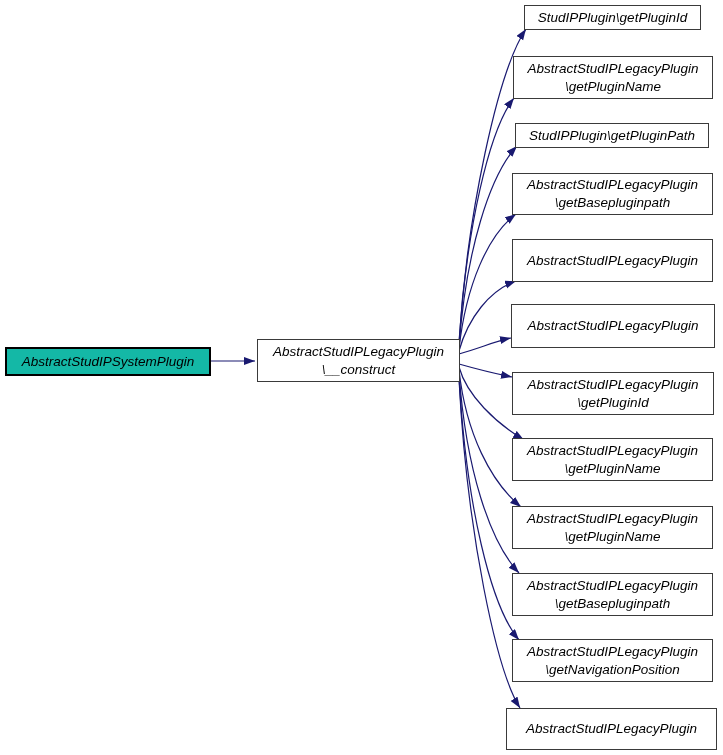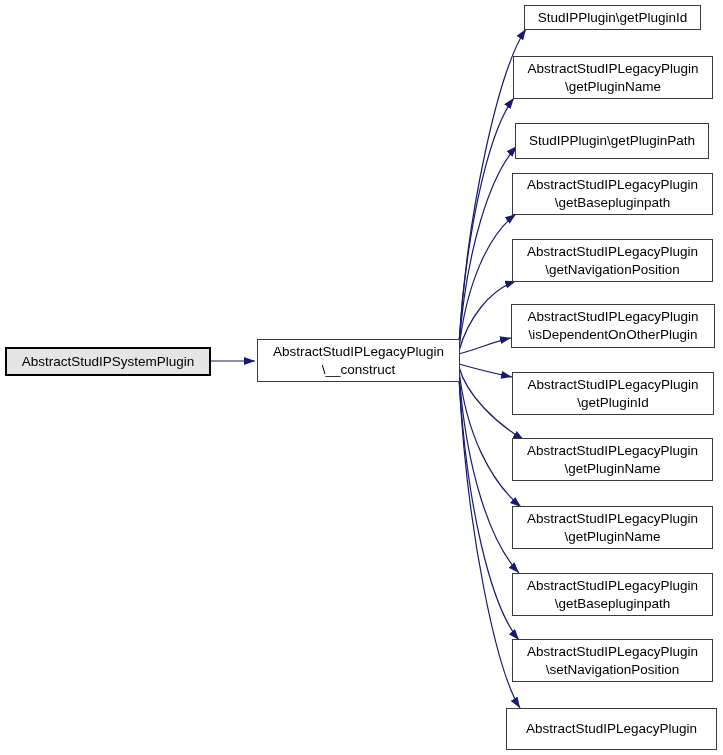--- a/index.html
+++ b/index.html
@@ -9,29 +9,29 @@
     color:#000;overflow:hidden;
   }
   #edges{position:absolute;left:0;top:0;width:723px;height:755px;}
   .edge{fill:none;stroke:#191970;stroke-width:1.2px;}
   .node{
     position:absolute;background:#ffffff;border:1px solid #3a3a3a;
     display:flex;flex-direction:column;justify-content:center;align-items:center;
     font-size:13.5px;line-height:18px;text-align:center;white-space:nowrap;
     box-sizing:border-box;cursor:pointer;
   }
-  .node span{display:block;}
+  .node span{display:block;font-style:italic;}
   .n-root{
     left:5px;top:347px;width:206px;height:29px;
     background:#bfbfbf;border:2px solid #000;cursor:default;
   }
   .n-caller{left:257px;top:339px;width:203px;height:43px;}
   .n-c0 {left:524px;top:5px;  width:177px;height:25px;}
   .n-c1 {left:513px;top:56px; width:200px;height:43px;}
-  .n-c2 {left:515px;top:123px;width:194px;height:36px;}
+  .n-c2 {left:515px;top:123px;width:194px;height:25px;}
   .n-c3 {left:512px;top:173px;width:201px;height:42px;}
   .n-c4 {left:512px;top:239px;width:201px;height:43px;}
   .n-c5 {left:511px;top:304px;width:204px;height:44px;}
   .n-c6 {left:512px;top:372px;width:202px;height:43px;}
   .n-c7 {left:512px;top:438px;width:201px;height:43px;}
   .n-c8 {left:512px;top:506px;width:201px;height:43px;}
   .n-c9 {left:512px;top:573px;width:201px;height:43px;}
   .n-c10{left:512px;top:639px;width:201px;height:43px;}
   .n-c11{left:506px;top:708px;width:211px;height:42px;}
 </style>
@@ -54,21 +54,21 @@
     <path class="edge" d="M459,351 C468,318 490,290 516,281" marker-end="url(#arrow)" stroke="#191970"></path>
     <path class="edge" d="M459,354 C480,348 496,341 511,338" marker-end="url(#arrow)" stroke="#191970"></path>
     <path class="edge" d="M459,364 C480,370 497,374 512,377" marker-end="url(#arrow)" stroke="#191970"></path>
     <path class="edge" d="M459,367 C467,396 496,423 524,440" marker-end="url(#arrow)" stroke="#191970"></path>
     <path class="edge" d="M459,370 C466,434 491,482 521,507" marker-end="url(#arrow)" stroke="#191970"></path>
     <path class="edge" d="M459,373 C466,470 490,542 519,573" marker-end="url(#arrow)" stroke="#191970"></path>
     <path class="edge" d="M459,376 C466,505 491,607 519,640" marker-end="url(#arrow)" stroke="#191970"></path>
     <path class="edge" d="M459,379 C467,535 497,672 520,708" marker-end="url(#arrow)" stroke="#191970"></path>
   </svg>
 
-  <div class="node n-root" style="background: #e5e5e5; justify-content: center;">
+  <div class="node n-root" style="background: #14b8a6; justify-content: center;">
     <span>AbstractStudIPSystemPlugin</span>
   </div>
 
   <div class="node n-caller">
     <span>AbstractStudIPLegacyPlugin</span>
     <span>\__construct</span>
   </div>
 
   <div class="node n-c0">
     <span>StudIPPlugin\getPluginId</span>
@@ -79,43 +79,41 @@
   </div>
   <div class="node n-c2">
     <span>StudIPPlugin\getPluginPath</span>
   </div>
   <div class="node n-c3">
     <span>AbstractStudIPLegacyPlugin</span>
     <span>\getBasepluginpath</span>
   </div>
   <div class="node n-c4">
     <span>AbstractStudIPLegacyPlugin</span>
-    <span>\getNavigationPosition</span>
   </div>
   <div class="node n-c5">
     <span>AbstractStudIPLegacyPlugin</span>
-    <span>\isDependentOnOtherPlugin</span>
   </div>
   <div class="node n-c6">
     <span>AbstractStudIPLegacyPlugin</span>
     <span>\getPluginId</span>
   </div>
   <div class="node n-c7">
     <span>AbstractStudIPLegacyPlugin</span>
     <span>\getPluginName</span>
   </div>
   <div class="node n-c8">
     <span>AbstractStudIPLegacyPlugin</span>
     <span>\getPluginName</span>
   </div>
   <div class="node n-c9">
     <span>AbstractStudIPLegacyPlugin</span>
     <span>\getBasepluginpath</span>
   </div>
   <div class="node n-c10">
     <span>AbstractStudIPLegacyPlugin</span>
-    <span>\setNavigationPosition</span>
+    <span>\getNavigationPosition</span>
   </div>
   <div class="node n-c11">
     <span>AbstractStudIPLegacyPlugin</span>
   </div>
 
 </div>
 
 </body></html>

